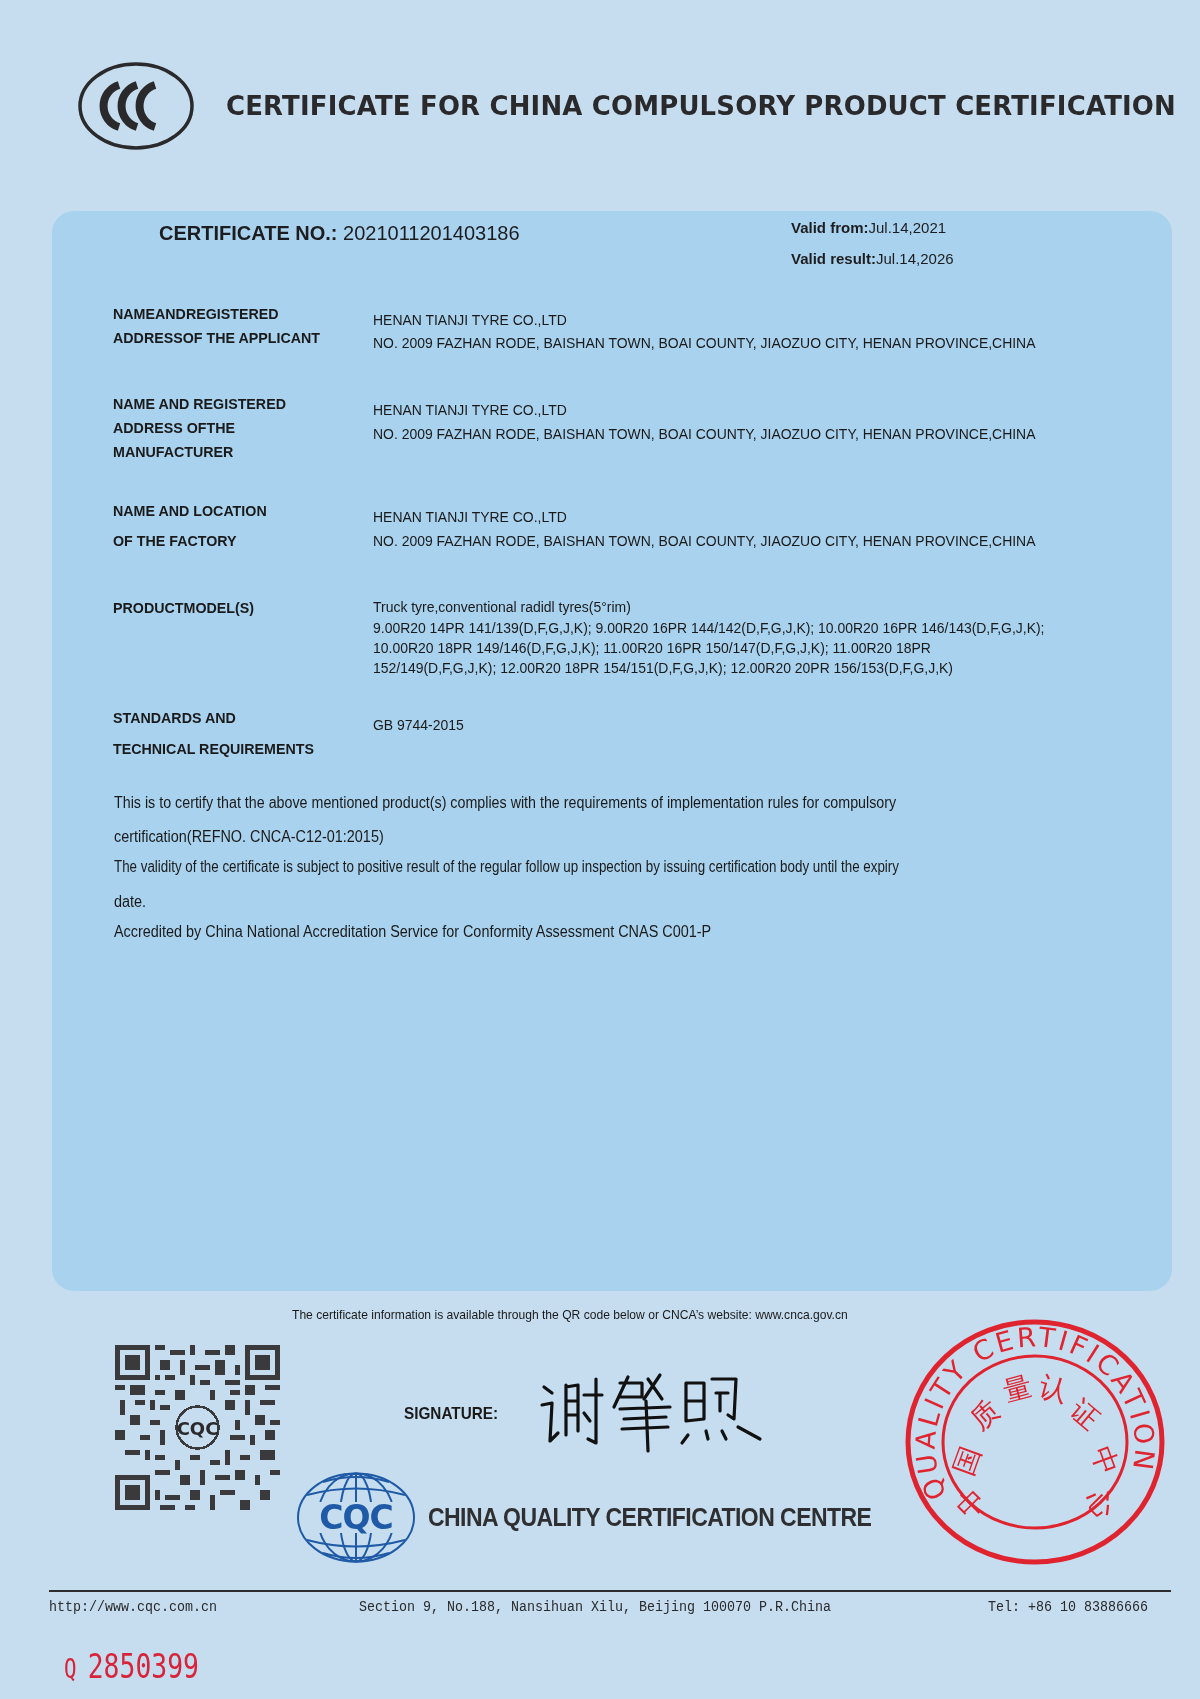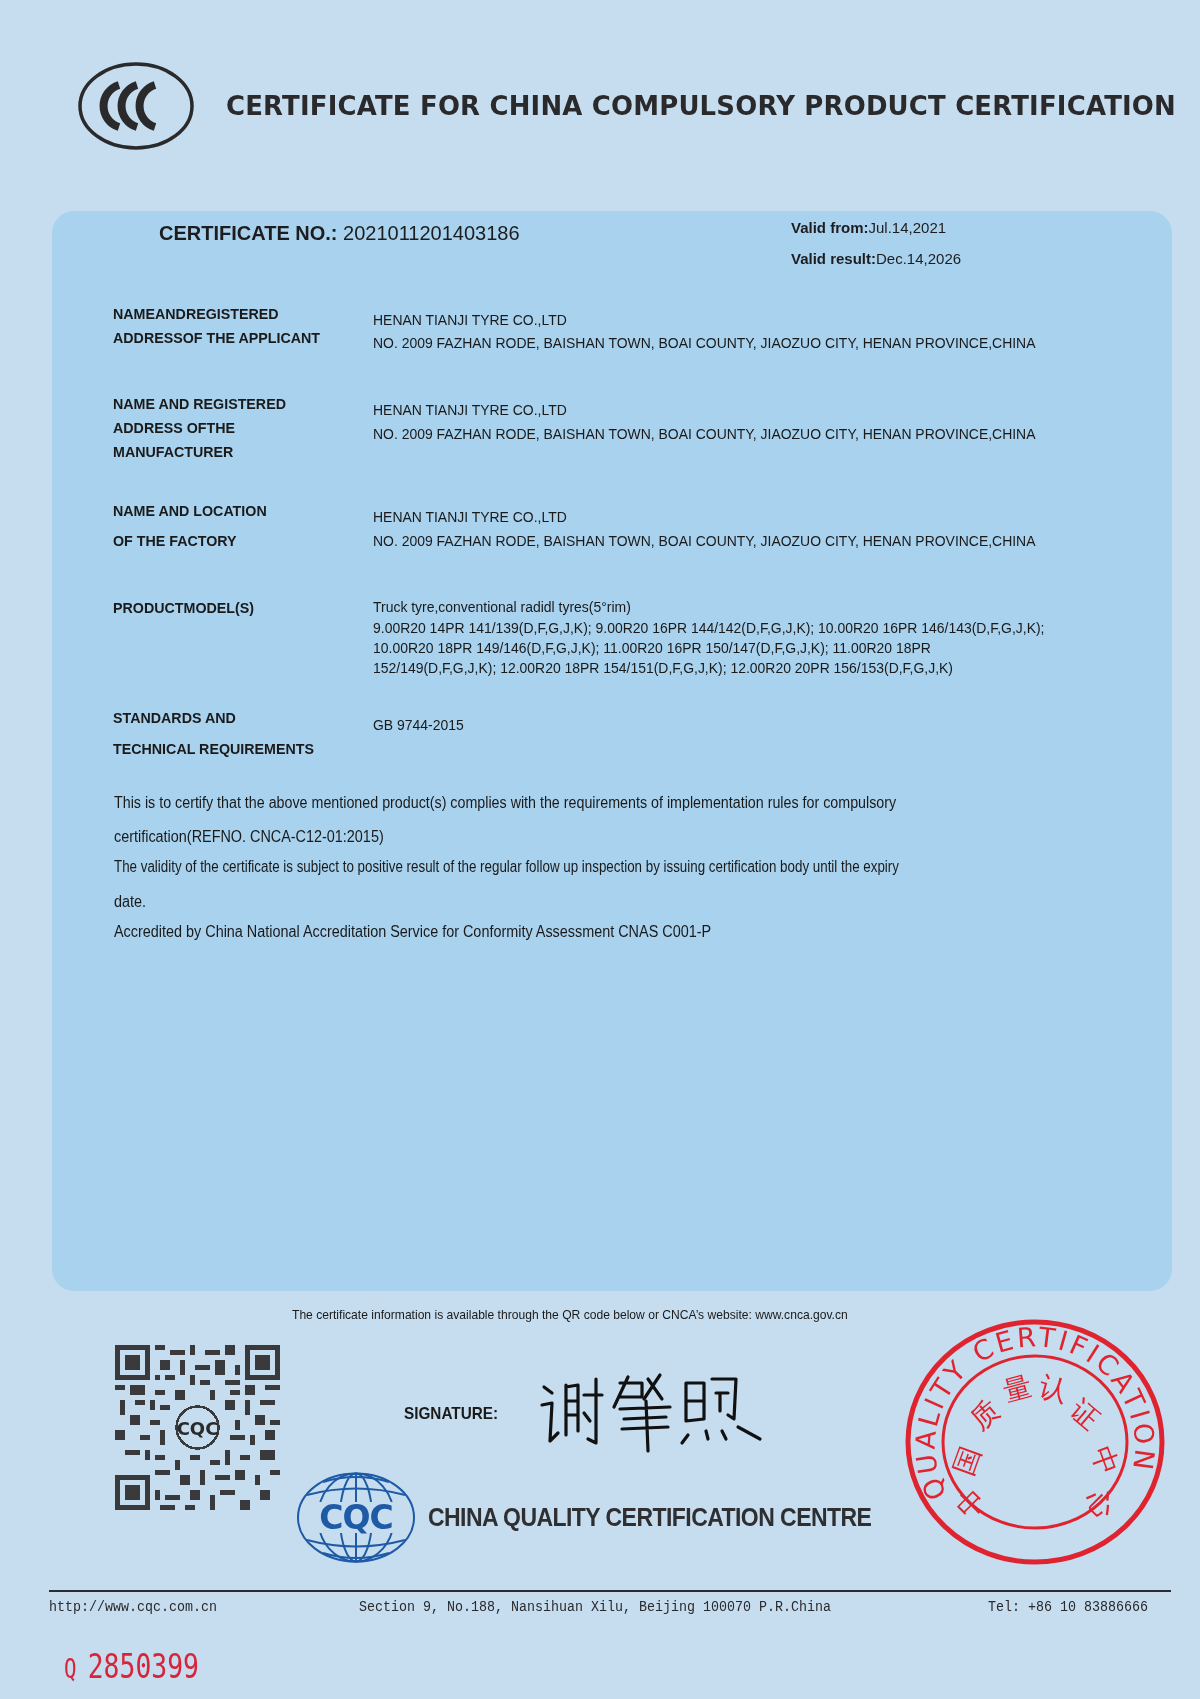--- a/index.html
+++ b/index.html
@@ -70,21 +70,21 @@
   <div class="panel"></div>
 
   <div class="abs certno">
     <b>CERTIFICATE NO.:</b>
     <span>2021011201403186</span>
   </div>
   <div class="abs valid-from">
     <b>Valid from:</b><span>Jul.14,2021</span>
   </div>
   <div class="abs valid-until">
-    <b>Valid result:</b><span>Dec.14,2026</span>
+    <b>Valid result:</b><span>Jul.14,2026</span>
   </div>
 
   <div class="abs lbl" style="left:97px; top:305px;">NAMEANDREGISTERED</div>
   <div class="abs lbl" style="left:97px; top:329px;">ADDRESSOF THE APPLICANT</div>
   <div class="abs val" style="left:357px; top:311px;">HENAN TIANJI TYRE CO.,LTD</div>
   <div class="abs val" style="left:357px; top:334px;">NO. 2009 FAZHAN RODE, BAISHAN TOWN, BOAI COUNTY, JIAOZUO CITY, HENAN PROVINCE,CHINA</div>
 
   <div class="abs lbl" style="left:97px; top:395px;">NAME AND REGISTERED</div>
   <div class="abs lbl" style="left:97px; top:419px;">ADDRESS OFTHE</div>
   <div class="abs lbl" style="left:97px; top:443px;">MANUFACTURER</div>

